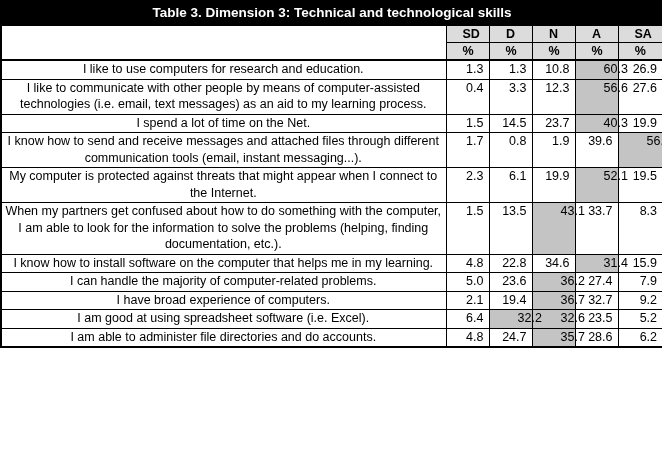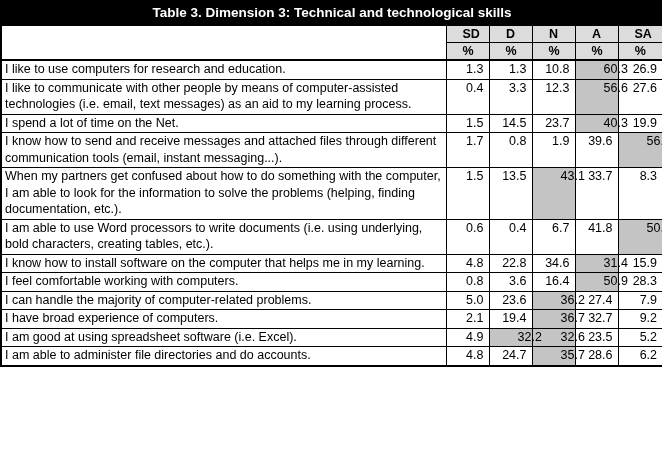--- a/index.html
+++ b/index.html
@@ -16,21 +16,21 @@
     text-align:center;padding:1px 16px;border:1px solid #000;
   }
   .blank{border:0;background:#fff;}
   .unit-row th{border-bottom:2px solid #000;}
   .unit-row .blank{border-bottom:2px solid #000;}
   
   tbody td{
     border:1px solid #000;font-size:12.5px;color:#000;
     vertical-align:top;line-height:1.32;
   }
-  tbody td.statement{padding:0 4px 1px 3px;text-align:left;}
+  tbody td.statement{padding:0 4px 1px 3px;text-align:center;}
   tbody td.val{text-align:right;padding:0 5px 1px 0;white-space:nowrap;}
   tbody td.hl{background:#c4c4c4;padding-left:28px;}
 </style>
 </head>
 <body>
 
 <div class="page">
   <table>
     <colgroup>
       <col style="width:445px">
@@ -88,70 +88,62 @@
         </tr>
         <tr>
           <td class="statement">I know how to send and receive messages and attached files through different communication tools (email, instant messaging...).</td>
           <td class="val">1.7</td>
           <td class="val">0.8</td>
           <td class="val">1.9</td>
           <td class="val">39.6</td>
           <td class="val hl">56.0</td>
         </tr>
         <tr>
+          <td class="statement">My computer is protected against threats that might appear when I connect to the Internet.</td>
+          <td class="val">2.3</td>
+          <td class="val">6.1</td>
+          <td class="val">19.9</td>
+          <td class="val hl">52.1</td>
+          <td class="val">19.5</td>
+        </tr>
+        <tr>
           <td class="statement">When my partners get confused about how to do something with the computer, I am able to look for the information to solve the problems (helping, finding documentation, etc.).</td>
           <td class="val">1.5</td>
           <td class="val">13.5</td>
           <td class="val hl">43.1</td>
           <td class="val">33.7</td>
           <td class="val">8.3</td>
         </tr>
         <tr>
-          <td class="statement">I am able to use Word processors to write documents (i.e. using underlying, bold characters, creating tables, etc.).</td>
-          <td class="val">0.6</td>
-          <td class="val">0.4</td>
-          <td class="val">6.7</td>
-          <td class="val">41.8</td>
-          <td class="val hl">50.5</td>
-        </tr>
-        <tr>
           <td class="statement">I know how to install software on the computer that helps me in my learning.</td>
           <td class="val">4.8</td>
           <td class="val">22.8</td>
           <td class="val">34.6</td>
           <td class="val hl">31.4</td>
           <td class="val">15.9</td>
-        </tr>
-        <tr>
-          <td class="statement">I feel comfortable working with computers.</td>
-          <td class="val">0.8</td>
-          <td class="val">3.6</td>
-          <td class="val">16.4</td>
-          <td class="val hl">50.9</td>
-          <td class="val">28.3</td>
         </tr>
         <tr>
           <td class="statement">I can handle the majority of computer-related problems.</td>
           <td class="val">5.0</td>
           <td class="val">23.6</td>
           <td class="val hl">36.2</td>
           <td class="val">27.4</td>
           <td class="val">7.9</td>
         </tr>
         <tr>
           <td class="statement">I have broad experience of computers.</td>
           <td class="val">2.1</td>
           <td class="val">19.4</td>
           <td class="val hl">36.7</td>
           <td class="val">32.7</td>
           <td class="val">9.2</td>
         </tr>
         <tr>
           <td class="statement">I am good at using spreadsheet software (i.e. Excel).</td>
-          <td class="val">4.9</td>
+          <td class="val">6.4</td>
           <td class="val hl">32.2</td>
           <td class="val hl">32.6</td>
           <td class="val">23.5</td>
           <td class="val">5.2</td>
         </tr>
         <tr>
           <td class="statement">I am able to administer file directories and do accounts.</td>
           <td class="val">4.8</td>
           <td class="val">24.7</td>
           <td class="val hl">35.7</td>

